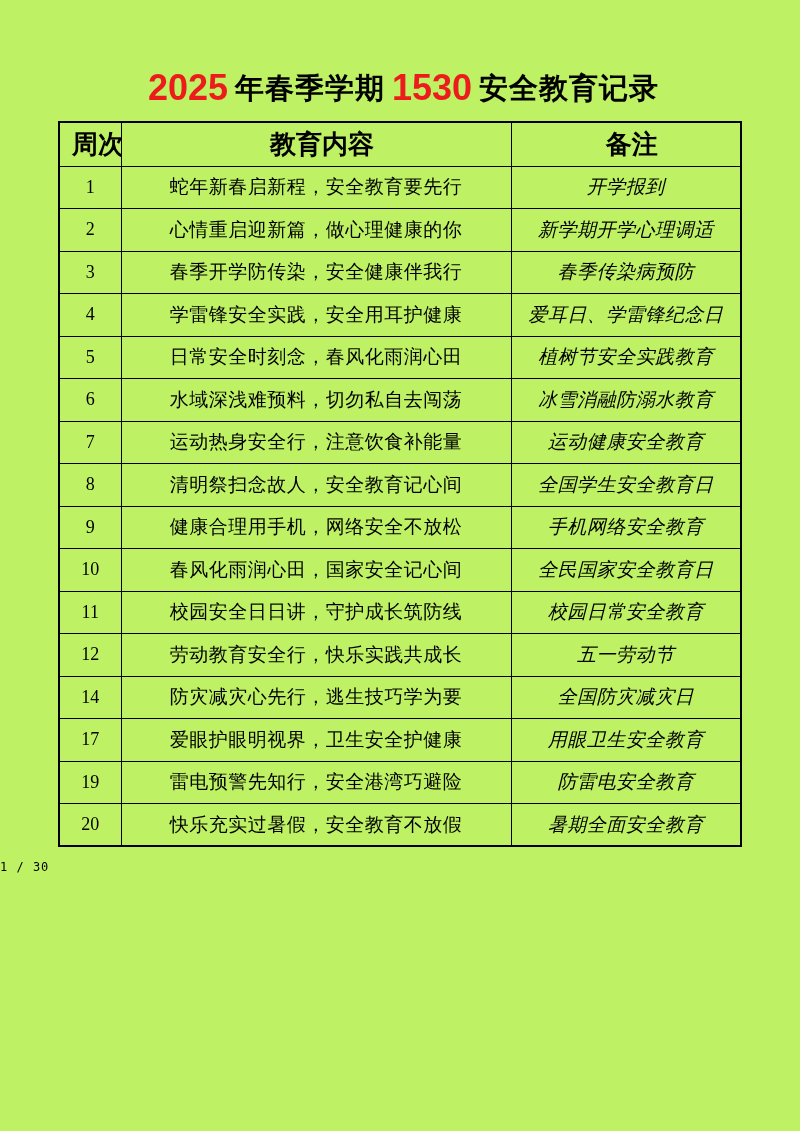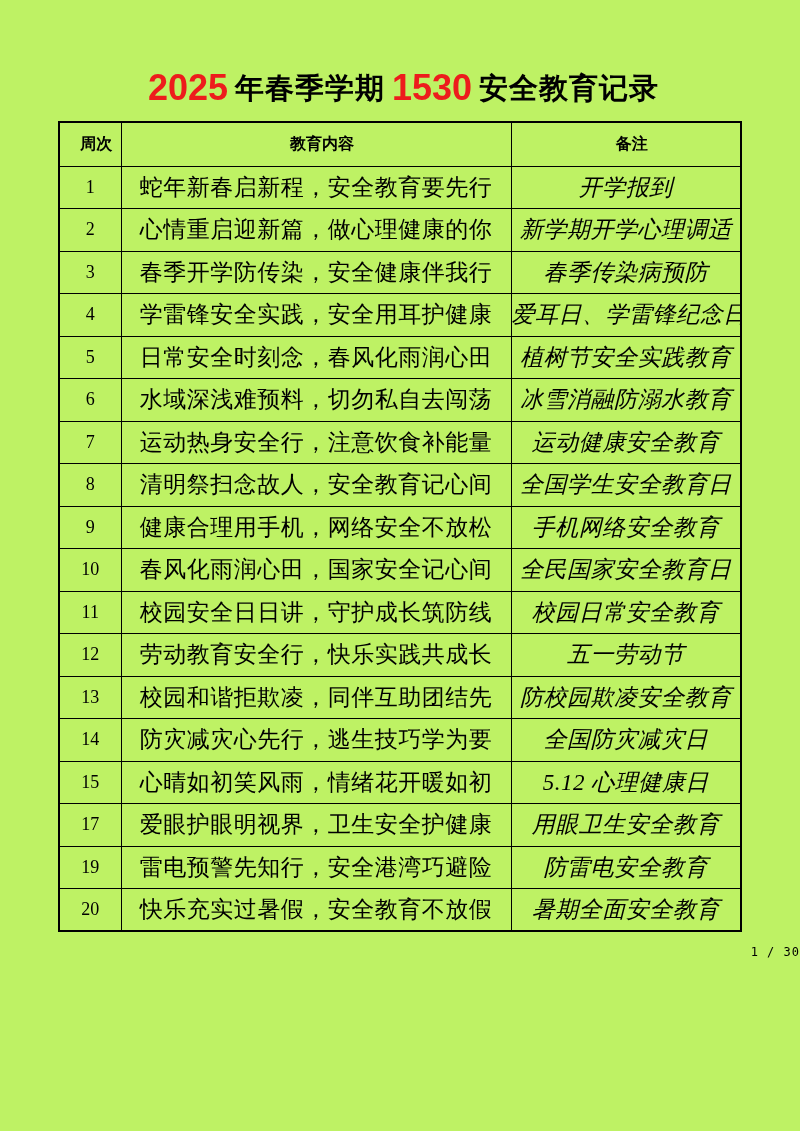--- a/index.html
+++ b/index.html
@@ -56,34 +56,34 @@
     text-align: center;
     vertical-align: middle;
     padding: 0;
     overflow: hidden;
     white-space: nowrap;
   }
   .record-table th {
     height: 44px;
     font-family: "Liberation Sans", "DejaVu Sans", sans-serif;
     font-weight: bold;
-    font-size: 16px;
+    font-size: 26px;
     padding-left: 12px;
   }
   .record-table td {
     height: 42.5px;
-    font-size: 23px;
+    font-size: 19px;
     font-family: "Liberation Serif", "DejaVu Serif", serif;
   }
   .record-table td.week-cell { font-size: 18px; }
   .record-table td.content-cell { letter-spacing: 0.5px; }
   .record-table td.note-cell { letter-spacing: 0.5px; font-style: italic; }
   .footer {
     margin-top: 13px;
-    text-align: right;
+    text-align: left;
     font-family: "DejaVu Sans Mono", "Liberation Mono", monospace;
     font-size: 12px;
     letter-spacing: 1px;
     color: #000;
   }
 </style>
 </head>
 <body>
 
 <div class="page">
@@ -171,37 +171,27 @@
     <td class="content-cell">校园安全日日讲，守护成长筑防线</td>
     <td class="note-cell">校园日常安全教育</td>
   </tr>
 
   <tr>
     <td class="week-cell">12</td>
     <td class="content-cell">劳动教育安全行，快乐实践共成长</td>
     <td class="note-cell">五一劳动节</td>
   </tr>
 
-  <tr>
-    <td class="week-cell">13</td>
-    <td class="content-cell">校园和谐拒欺凌，同伴互助团结先</td>
-    <td class="note-cell">防校园欺凌安全教育</td>
-  </tr>
 
   <tr>
     <td class="week-cell">14</td>
     <td class="content-cell">防灾减灾心先行，逃生技巧学为要</td>
     <td class="note-cell">全国防灾减灾日</td>
   </tr>
 
-  <tr>
-    <td class="week-cell">15</td>
-    <td class="content-cell">心晴如初笑风雨，情绪花开暖如初</td>
-    <td class="note-cell">5.12 心理健康日</td>
-  </tr>
 
 
   <tr>
     <td class="week-cell">17</td>
     <td class="content-cell">爱眼护眼明视界，卫生安全护健康</td>
     <td class="note-cell">用眼卫生安全教育</td>
   </tr>
 
 
   <tr>

